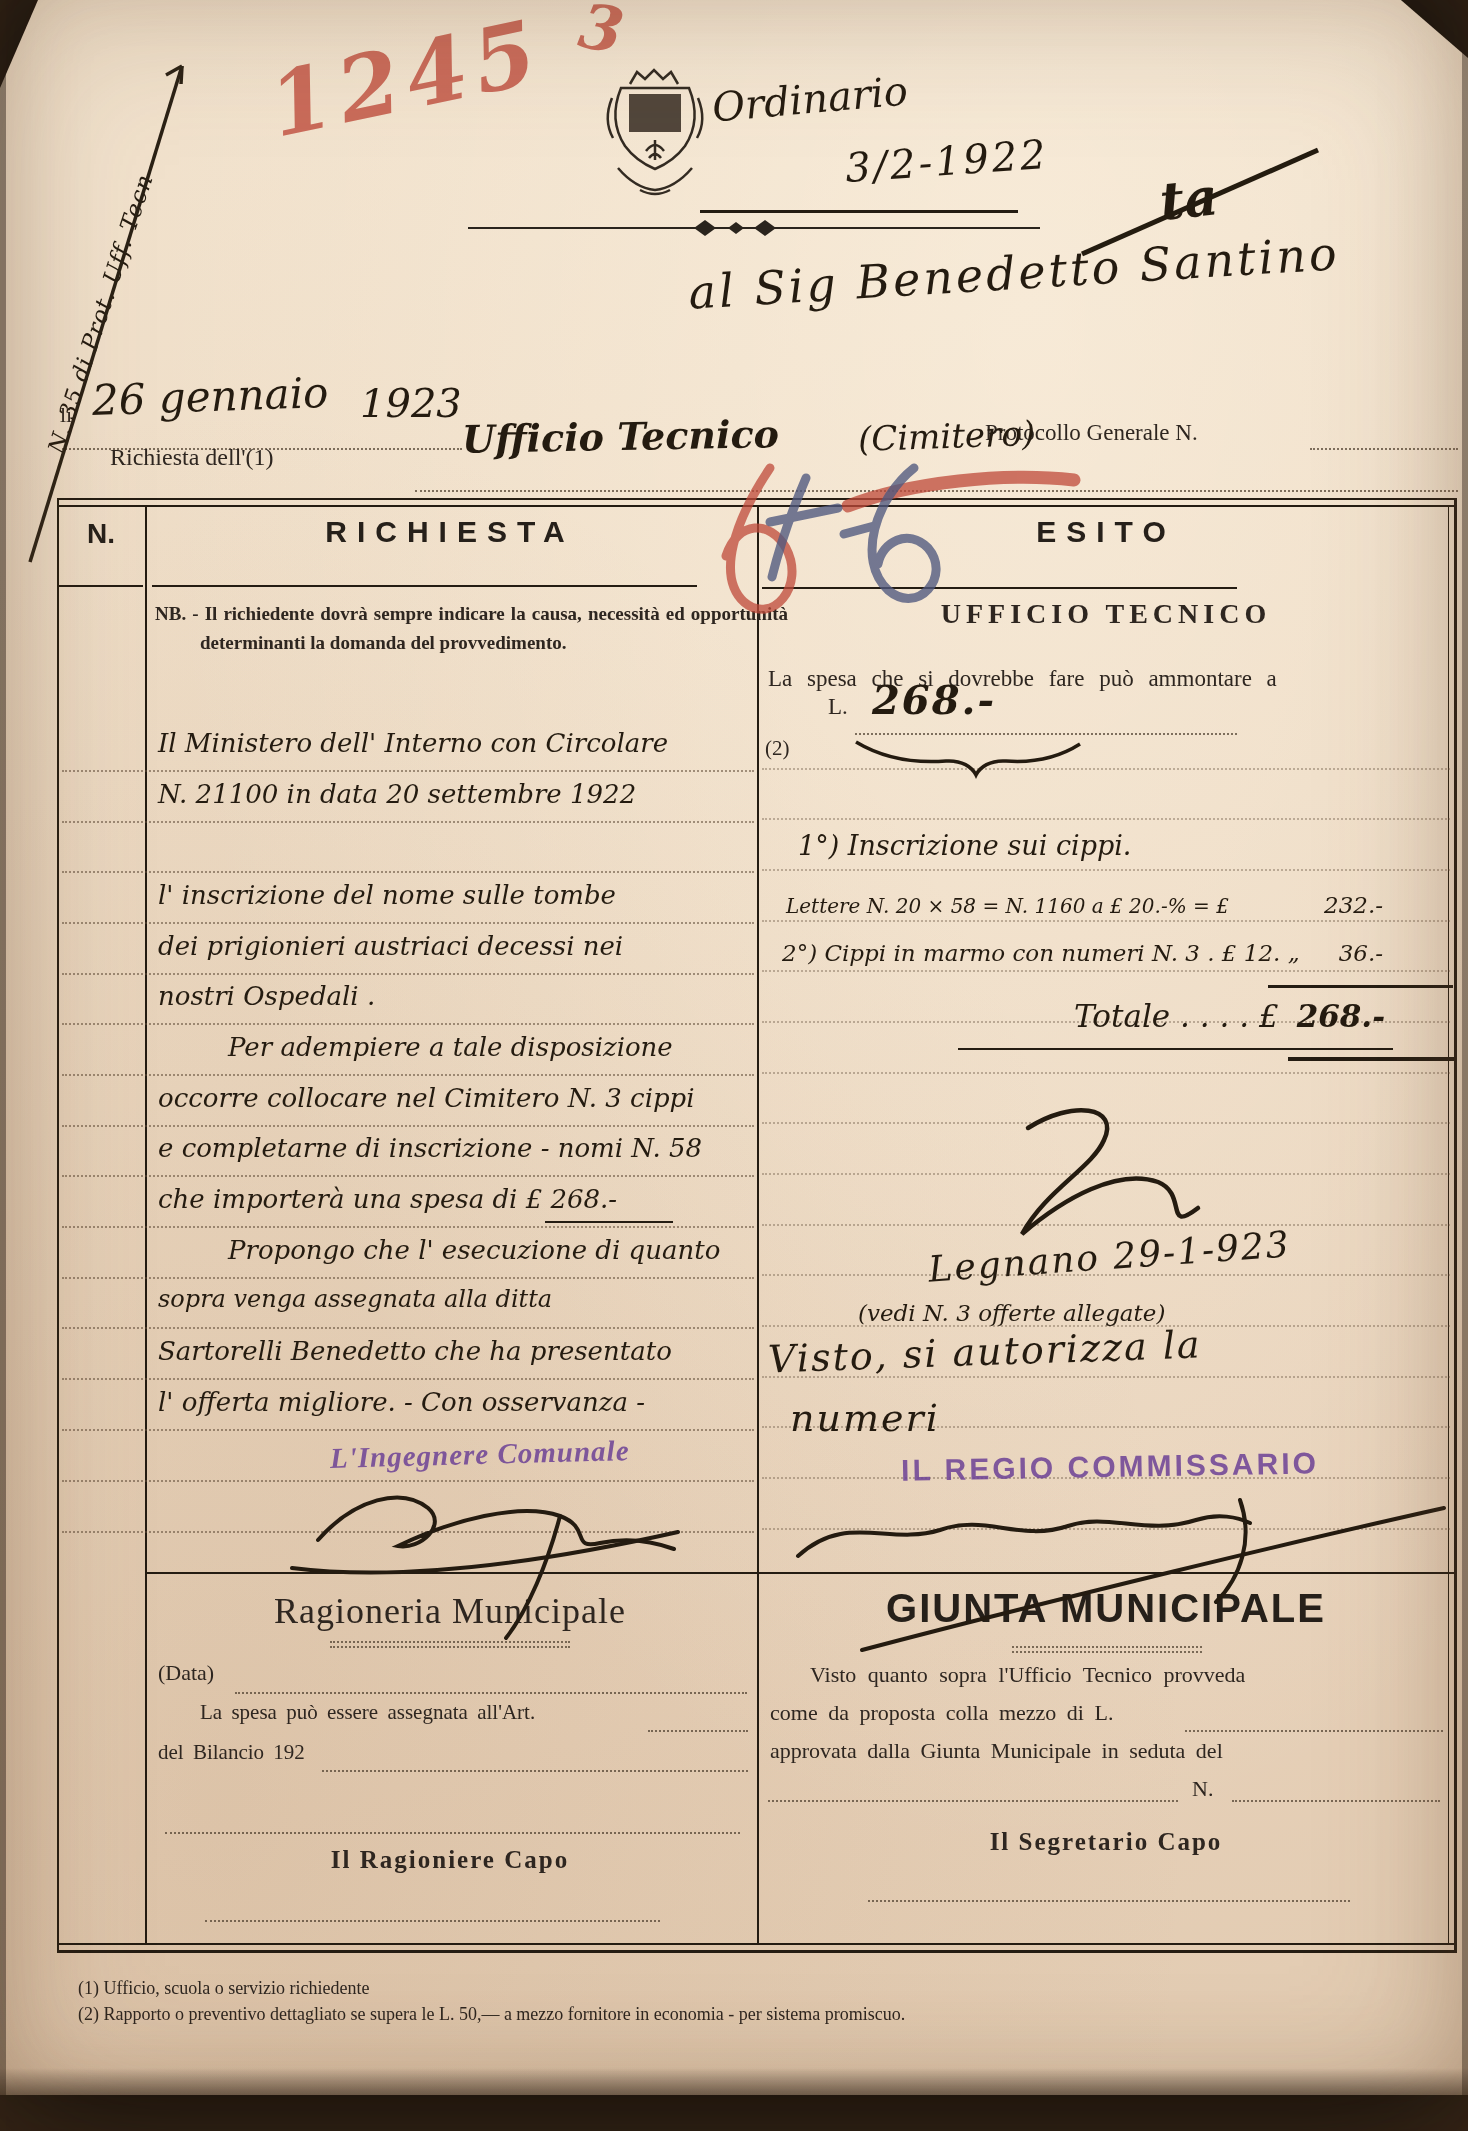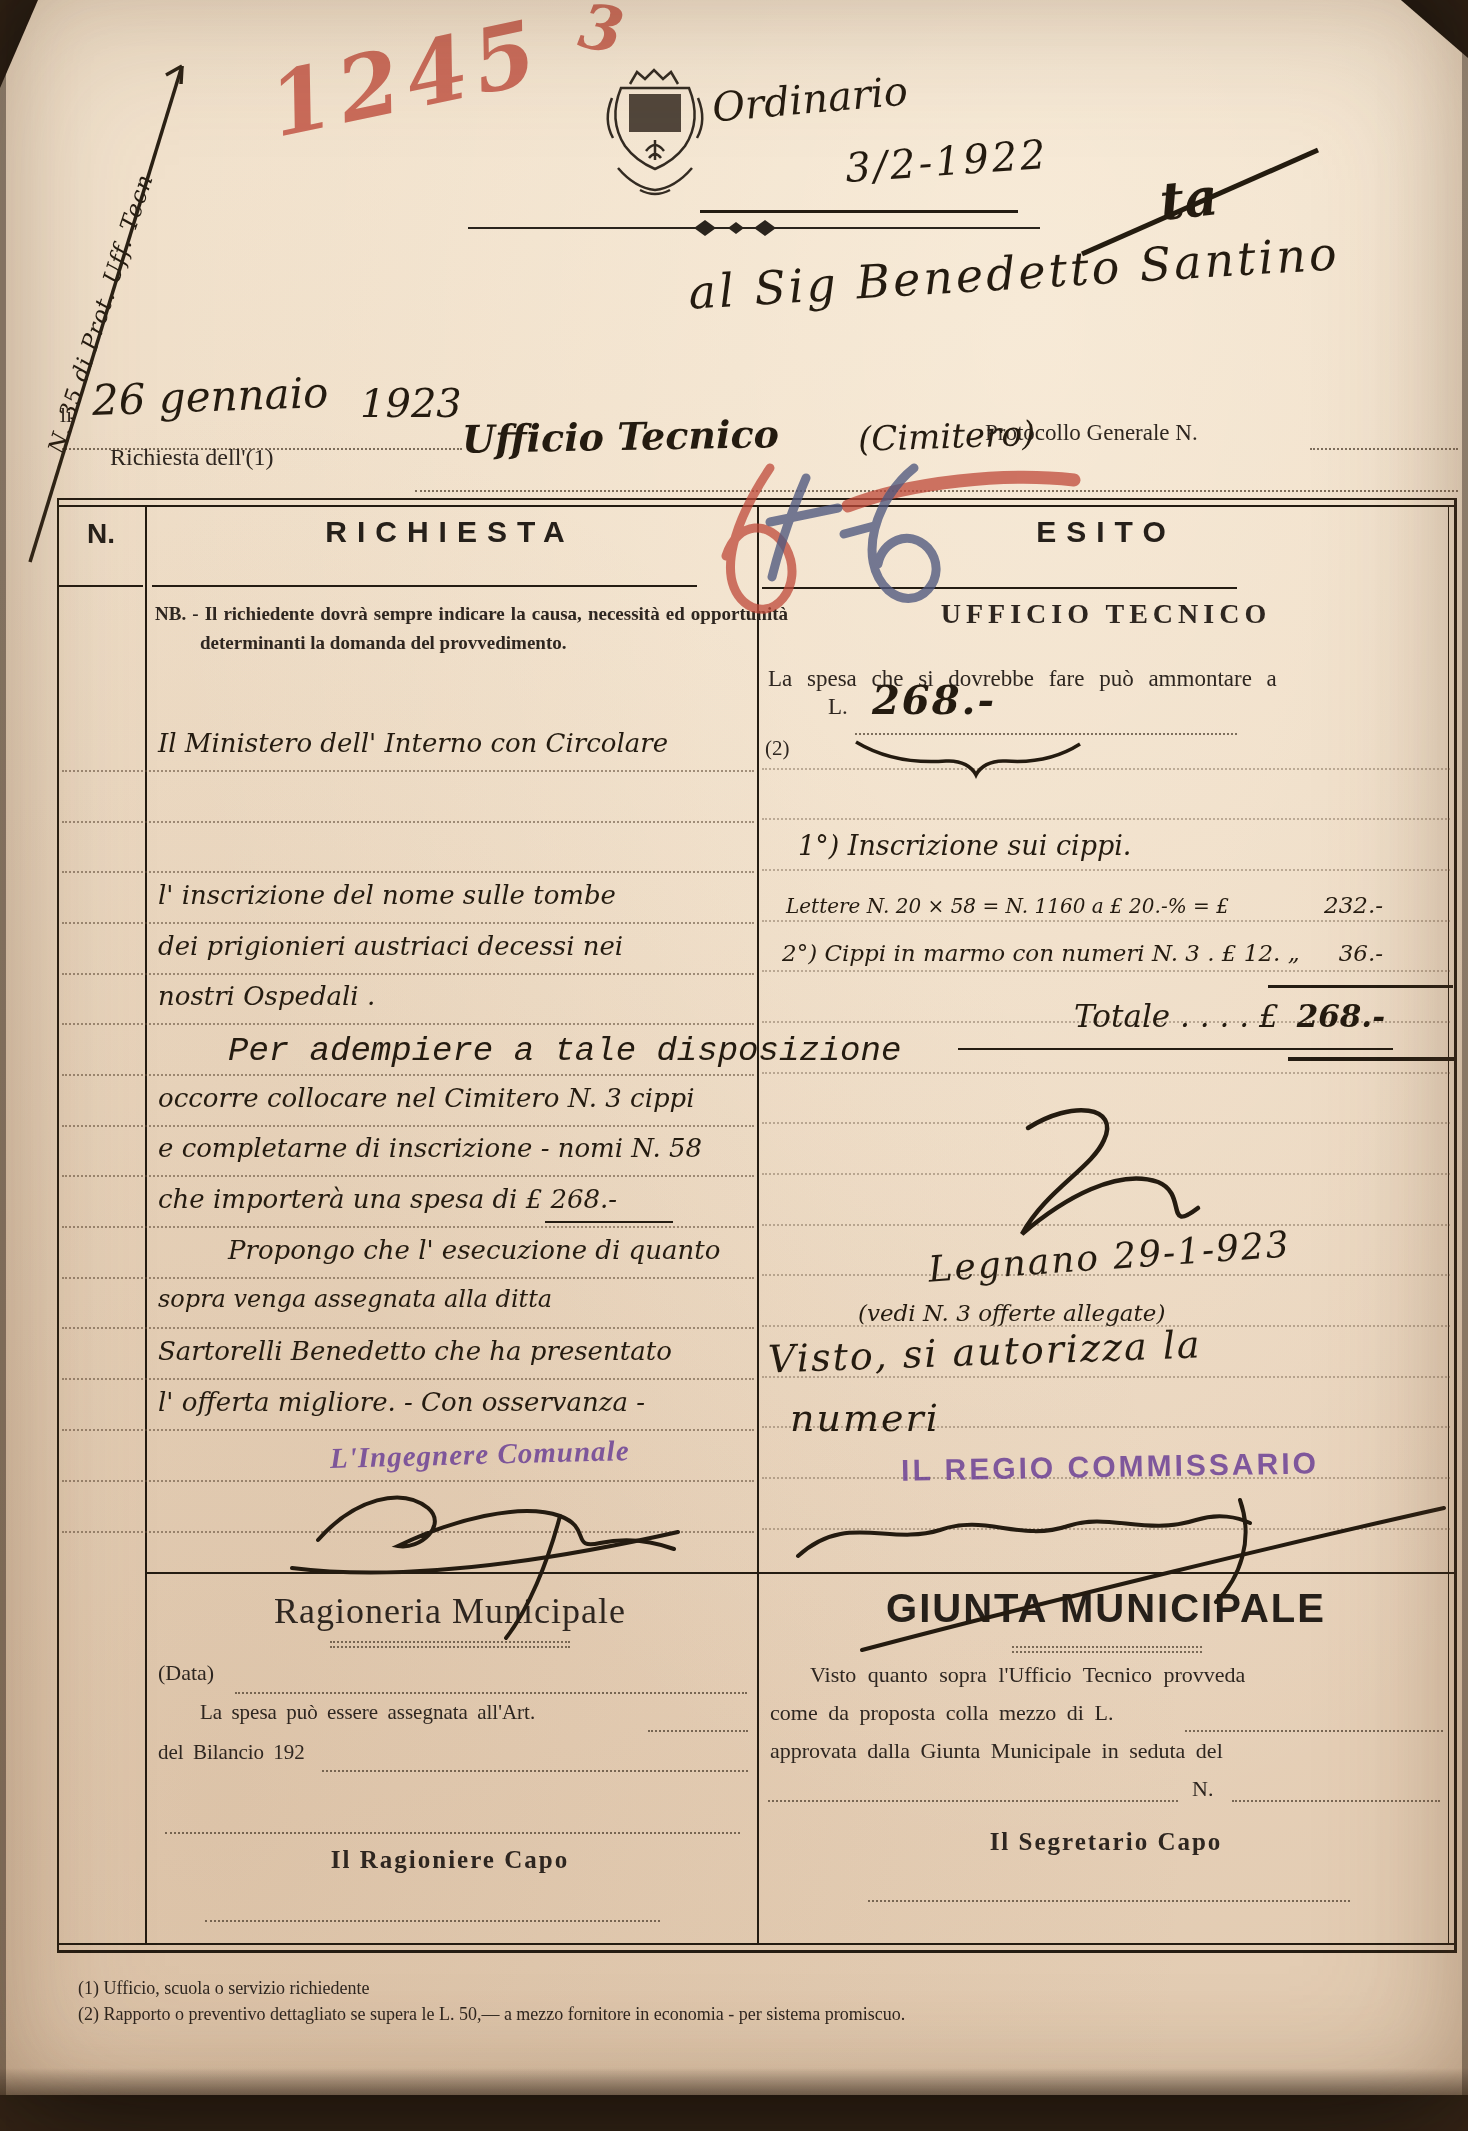--- a/index.html
+++ b/index.html
@@ -74,24 +74,25 @@
   <div class="abs sans z20" style="left:60px;top:518px;width:82px;text-align:center;font-size:28px;font-weight:bold;">N.</div>
   <div class="abs sans center z20" style="left:150px;top:515px;width:600px;font-size:30px;font-weight:bold;letter-spacing:10px;">RICHIESTA</div>
   <div class="abs sans center z20" style="left:762px;top:515px;width:688px;font-size:30px;font-weight:bold;letter-spacing:10px;">ESITO</div>
   <div class="solidline" style="left:59px;top:585px;width:84px;height:2px;"></div>
   <div class="solidline" style="left:152px;top:585px;width:545px;height:2px;"></div>
   <div class="solidline" style="left:762px;top:587px;width:475px;height:2px;"></div>
 
   <div class="abs print z20" style="left:155px;top:600px;width:588px;font-size:19px;line-height:1.5;font-weight:bold;text-align:justify;padding-left:45px;text-indent:-45px;">NB. - Il richiedente dovrà sempre indicare la causa, necessità ed opportunità determinanti la domanda del provvedimento.</div>
 
   <div class="abs hw z25" style="left:158px;top:728px;font-size:26px;">Il Ministero dell' Interno con Circolare</div>
+  <div class="abs hw z25" style="left:158px;top:779px;font-size:26px;">N. 21100 in data 20 settembre 1922</div>
   <div class="abs hw z25" style="left:158px;top:880px;font-size:26px;">l' inscrizione del nome sulle tombe</div>
   <div class="abs hw z25" style="left:158px;top:931px;font-size:26px;">dei prigionieri austriaci decessi nei</div>
   <div class="abs hw z25" style="left:158px;top:981px;font-size:26px;">nostri Ospedali .</div>
-  <div class="abs hw z25" style="left:228px;top:1032px;font-size:34px;font-family:Liberation Mono, monospace;">Per adempiere a tale disposizione</div>
+  <div class="abs hw z25" style="left:228px;top:1032px;font-size:26px;">Per adempiere a tale disposizione</div>
   <div class="abs hw z25" style="left:158px;top:1083px;font-size:26px;">occorre collocare nel Cimitero N. 3 cippi</div>
   <div class="abs hw z25" style="left:158px;top:1133px;font-size:26px;">e completarne di inscrizione - nomi N. 58</div>
   <div class="abs hw z25" style="left:158px;top:1184px;font-size:26px;">che importerà una spesa di £ 268.-</div>
   <div class="abs hw z25" style="left:228px;top:1235px;font-size:26px;">Propongo che l' esecuzione di quanto</div>
   <div class="abs hw z25" style="left:158px;top:1285px;font-size:24px;">sopra venga assegnata alla ditta</div>
   <div class="abs hw z25" style="left:158px;top:1336px;font-size:26px;">Sartorelli Benedetto che ha presentato</div>
   <div class="abs hw z25" style="left:158px;top:1387px;font-size:26px;">l' offerta migliore.    - Con osservanza -</div>
   <div class="solidline" style="left:545px;top:1221px;width:128px;height:2px;"></div>
 
   <div class="abs z25 purple" style="left:330px;top:1438px;font-family:'Liberation Serif',serif;font-style:italic;font-weight:bold;font-size:29px;letter-spacing:1px;transform:rotate(-1.5deg);white-space:nowrap;">L'Ingegnere Comunale</div>

